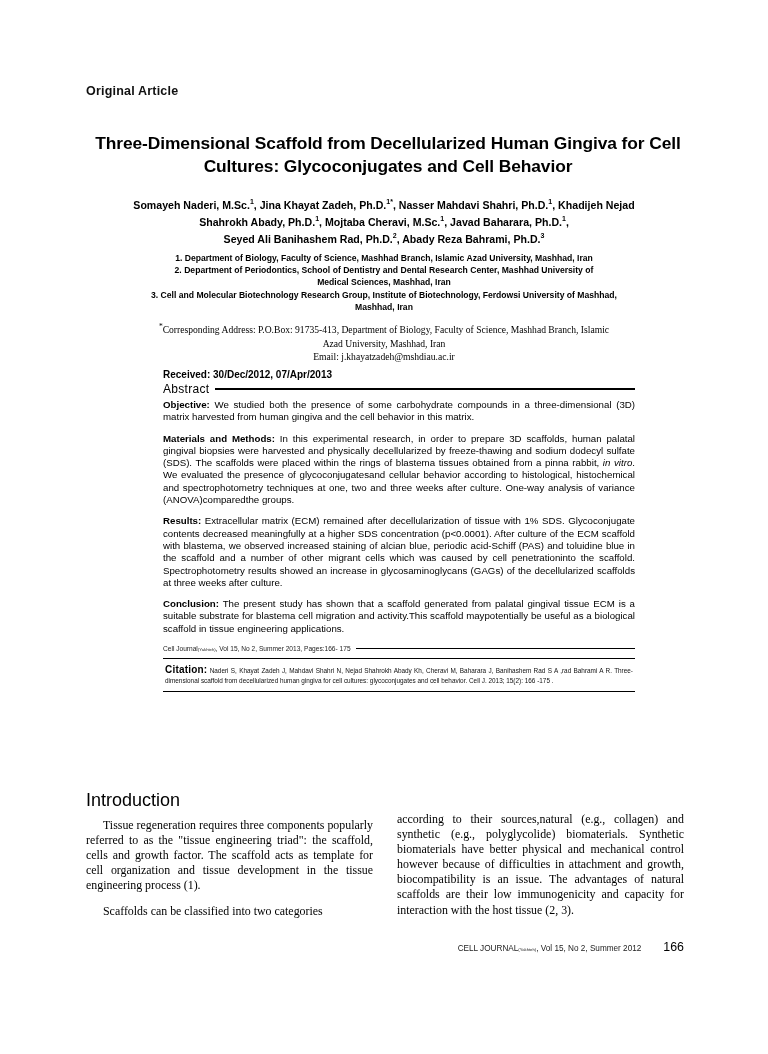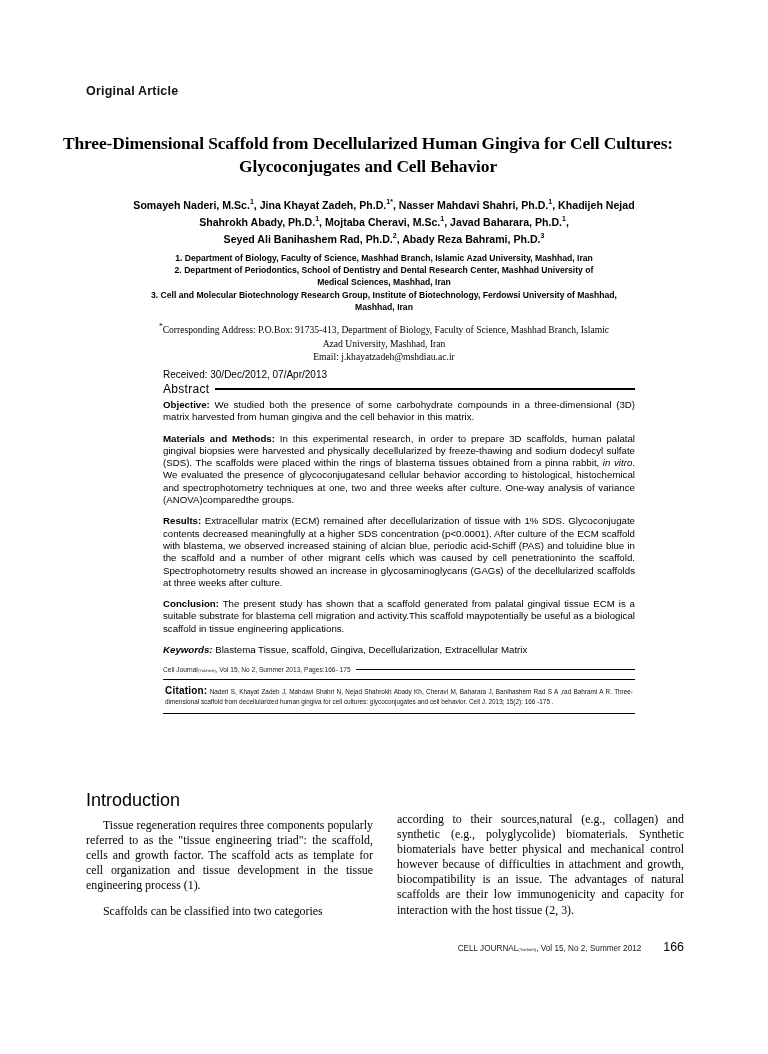--- a/index.html
+++ b/index.html
@@ -30,25 +30,25 @@
     top: 84px;
     font-family: "Liberation Sans", sans-serif;
     font-weight: bold;
     font-size: 12.5px;
     letter-spacing: 0.2px;
     color: #111;
   }
 
   .title {
     position: absolute;
-    left: 48px;
+    left: 68px;
     top: 132px;
     width: 640px;
     text-align: center;
-    font-family: Liberation Serif, serif;
+    font-family: Liberation Sans, sans-serif;
     font-weight: bold;
     font-size: 17.4px;
     line-height: 23px;
     letter-spacing: -0.1px;
     color: #000;
   }
 
   .authors {
     position: absolute;
     left: 84px;
@@ -93,21 +93,21 @@
   .abstract-block {
     position: absolute;
     left: 163px;
     top: 368px;
     width: 472px;
     font-family: "Liberation Sans", sans-serif;
     color: #000;
   }
   .received {
     font-size: 10px;
-    font-weight: normal;
+    font-weight: bold;
     line-height: 13px;
     margin-bottom: 1px;
   }
   .abstract-head {
     display: flex;
     align-items: center;
     gap: 6px;
     margin-bottom: 3px;
   }
   .abstract-head .lbl {
@@ -252,21 +252,20 @@
     </div>
 
     <p class="abs-para"><b>Objective:</b><span> We studied both the presence of some carbohydrate compounds in a three-dimensional (3D) matrix harvested from human gingiva and the cell behavior in this matrix.</span></p>
 
     <p class="abs-para"><b>Materials and Methods:</b><span> In this experimental research, in order to prepare 3D scaffolds, human palatal gingival biopsies were harvested and physically decellularized by freeze-thawing and sodium dodecyl sulfate (SDS). The scaffolds were placed within the rings of blastema tissues obtained from a pinna rabbit, </span><i>in vitro</i><span>. We evaluated the presence of glycoconjugatesand cellular behavior according to histological, histochemical and spectrophotometry techniques at one, two and three weeks after culture. One-way analysis of variance (ANOVA)comparedthe groups.</span></p>
 
     <p class="abs-para"><b>Results:</b><span> Extracellular matrix (ECM) remained after decellularization of tissue with 1% SDS. Glycoconjugate contents decreased meaningfully at a higher SDS concentration (p&lt;0.0001). After culture of the ECM scaffold with blastema, we observed increased staining of alcian blue, periodic acid-Schiff (PAS) and toluidine blue in the scaffold and a number of other migrant cells which was caused by cell penetrationinto the scaffold. Spectrophotometry results showed an increase in glycosaminoglycans (GAGs) of the decellularized scaffolds at three weeks after culture.</span></p>
 
     <p class="abs-para"><b>Conclusion:</b><span> The present study has shown that a scaffold generated from palatal gingival tissue ECM is a suitable substrate for blastema cell migration and activity.This scaffold maypotentially be useful as a biological scaffold in tissue engineering applications.</span></p>
 
-    <p class="keywords"><b>Keywords:</b><span> Blastema Tissue, scaffold, Gingiva, Decellularization, Extracellular Matrix</span></p>
 
     <div class="journal-line">
       <span class="txt"><span>Cell Journal</span><sub class="small">(Yakhteh)</sub><span>, Vol 15, No 2, Summer 2013, Pages:166- 175</span></span>
       <span class="rule"></span>
     </div>
 
     <div class="citation-box">
       <div class="citation-inner"><b class="cit-label">Citation:</b><span> Naderi S, Khayat Zadeh J, Mahdavi Shahri N, Nejad Shahrokh Abady Kh, Cheravi M, Baharara J, Banihashem Rad S A ,rad Bahrami A R. Three-dimensional scaffold from decellularized human gingiva for cell cultures: glycoconjugates and cell behavior. Cell J. 2013; 15(2): 166 -175 .</span></div>
     </div>
 

